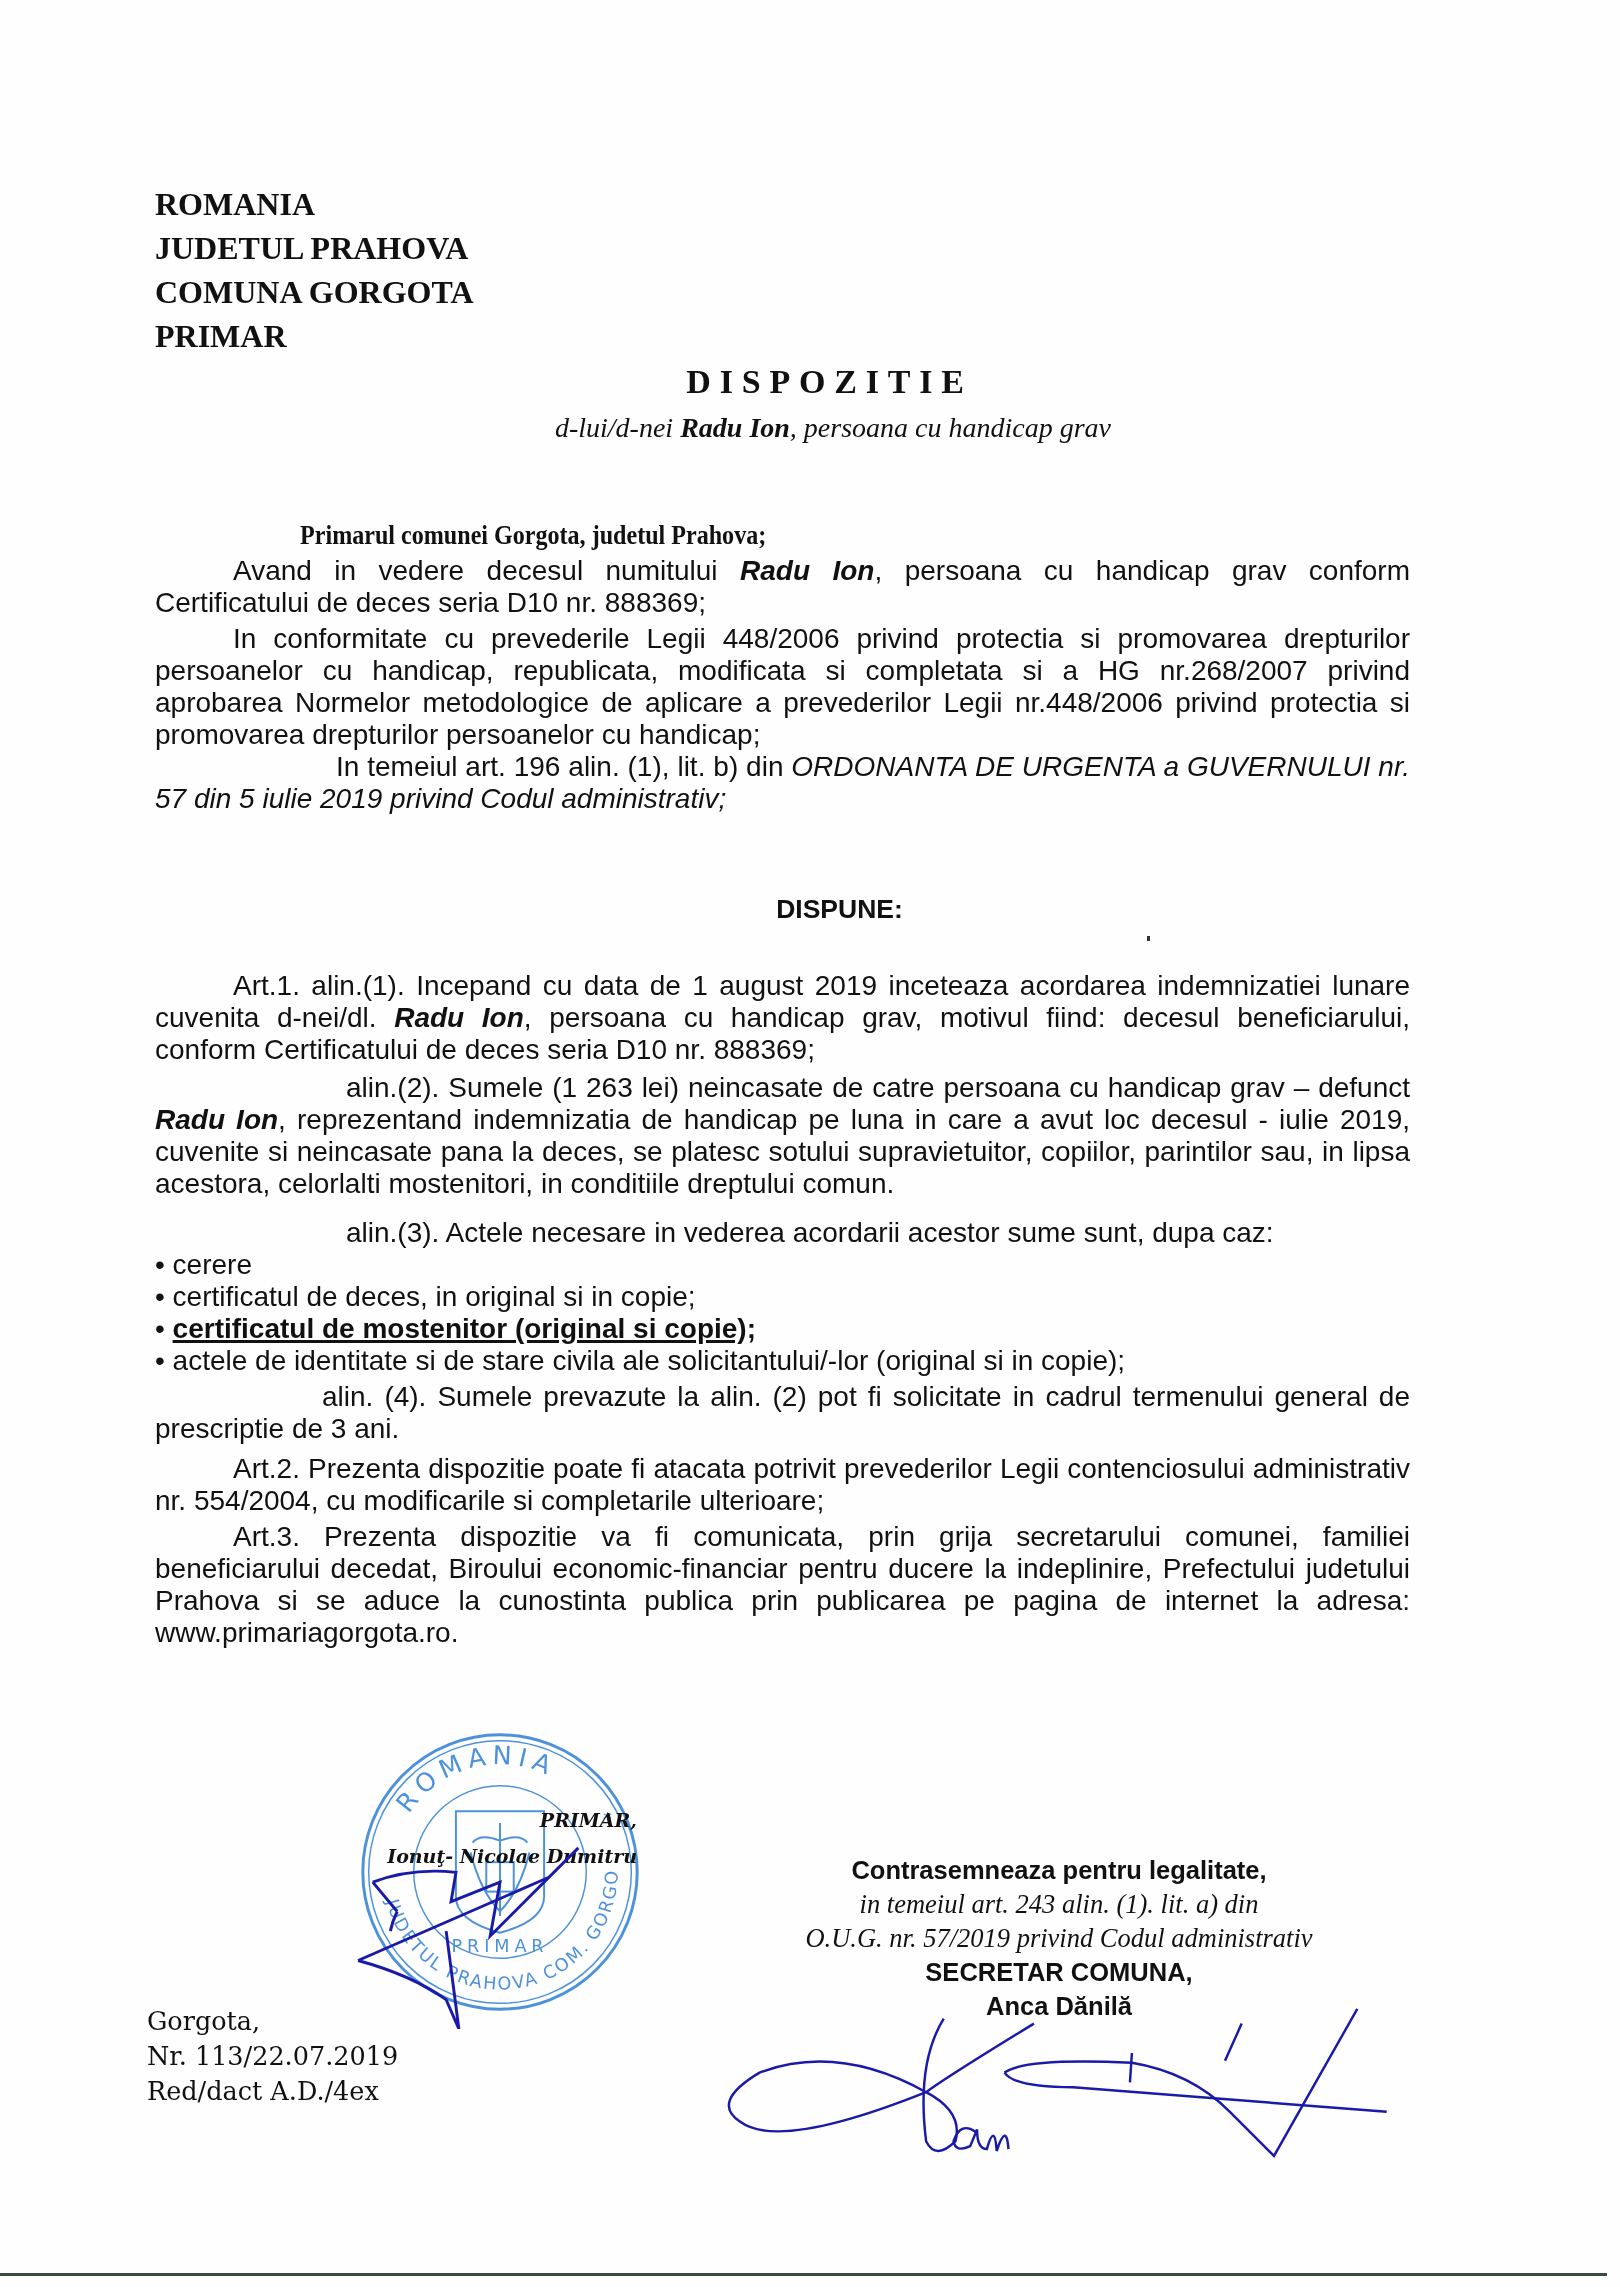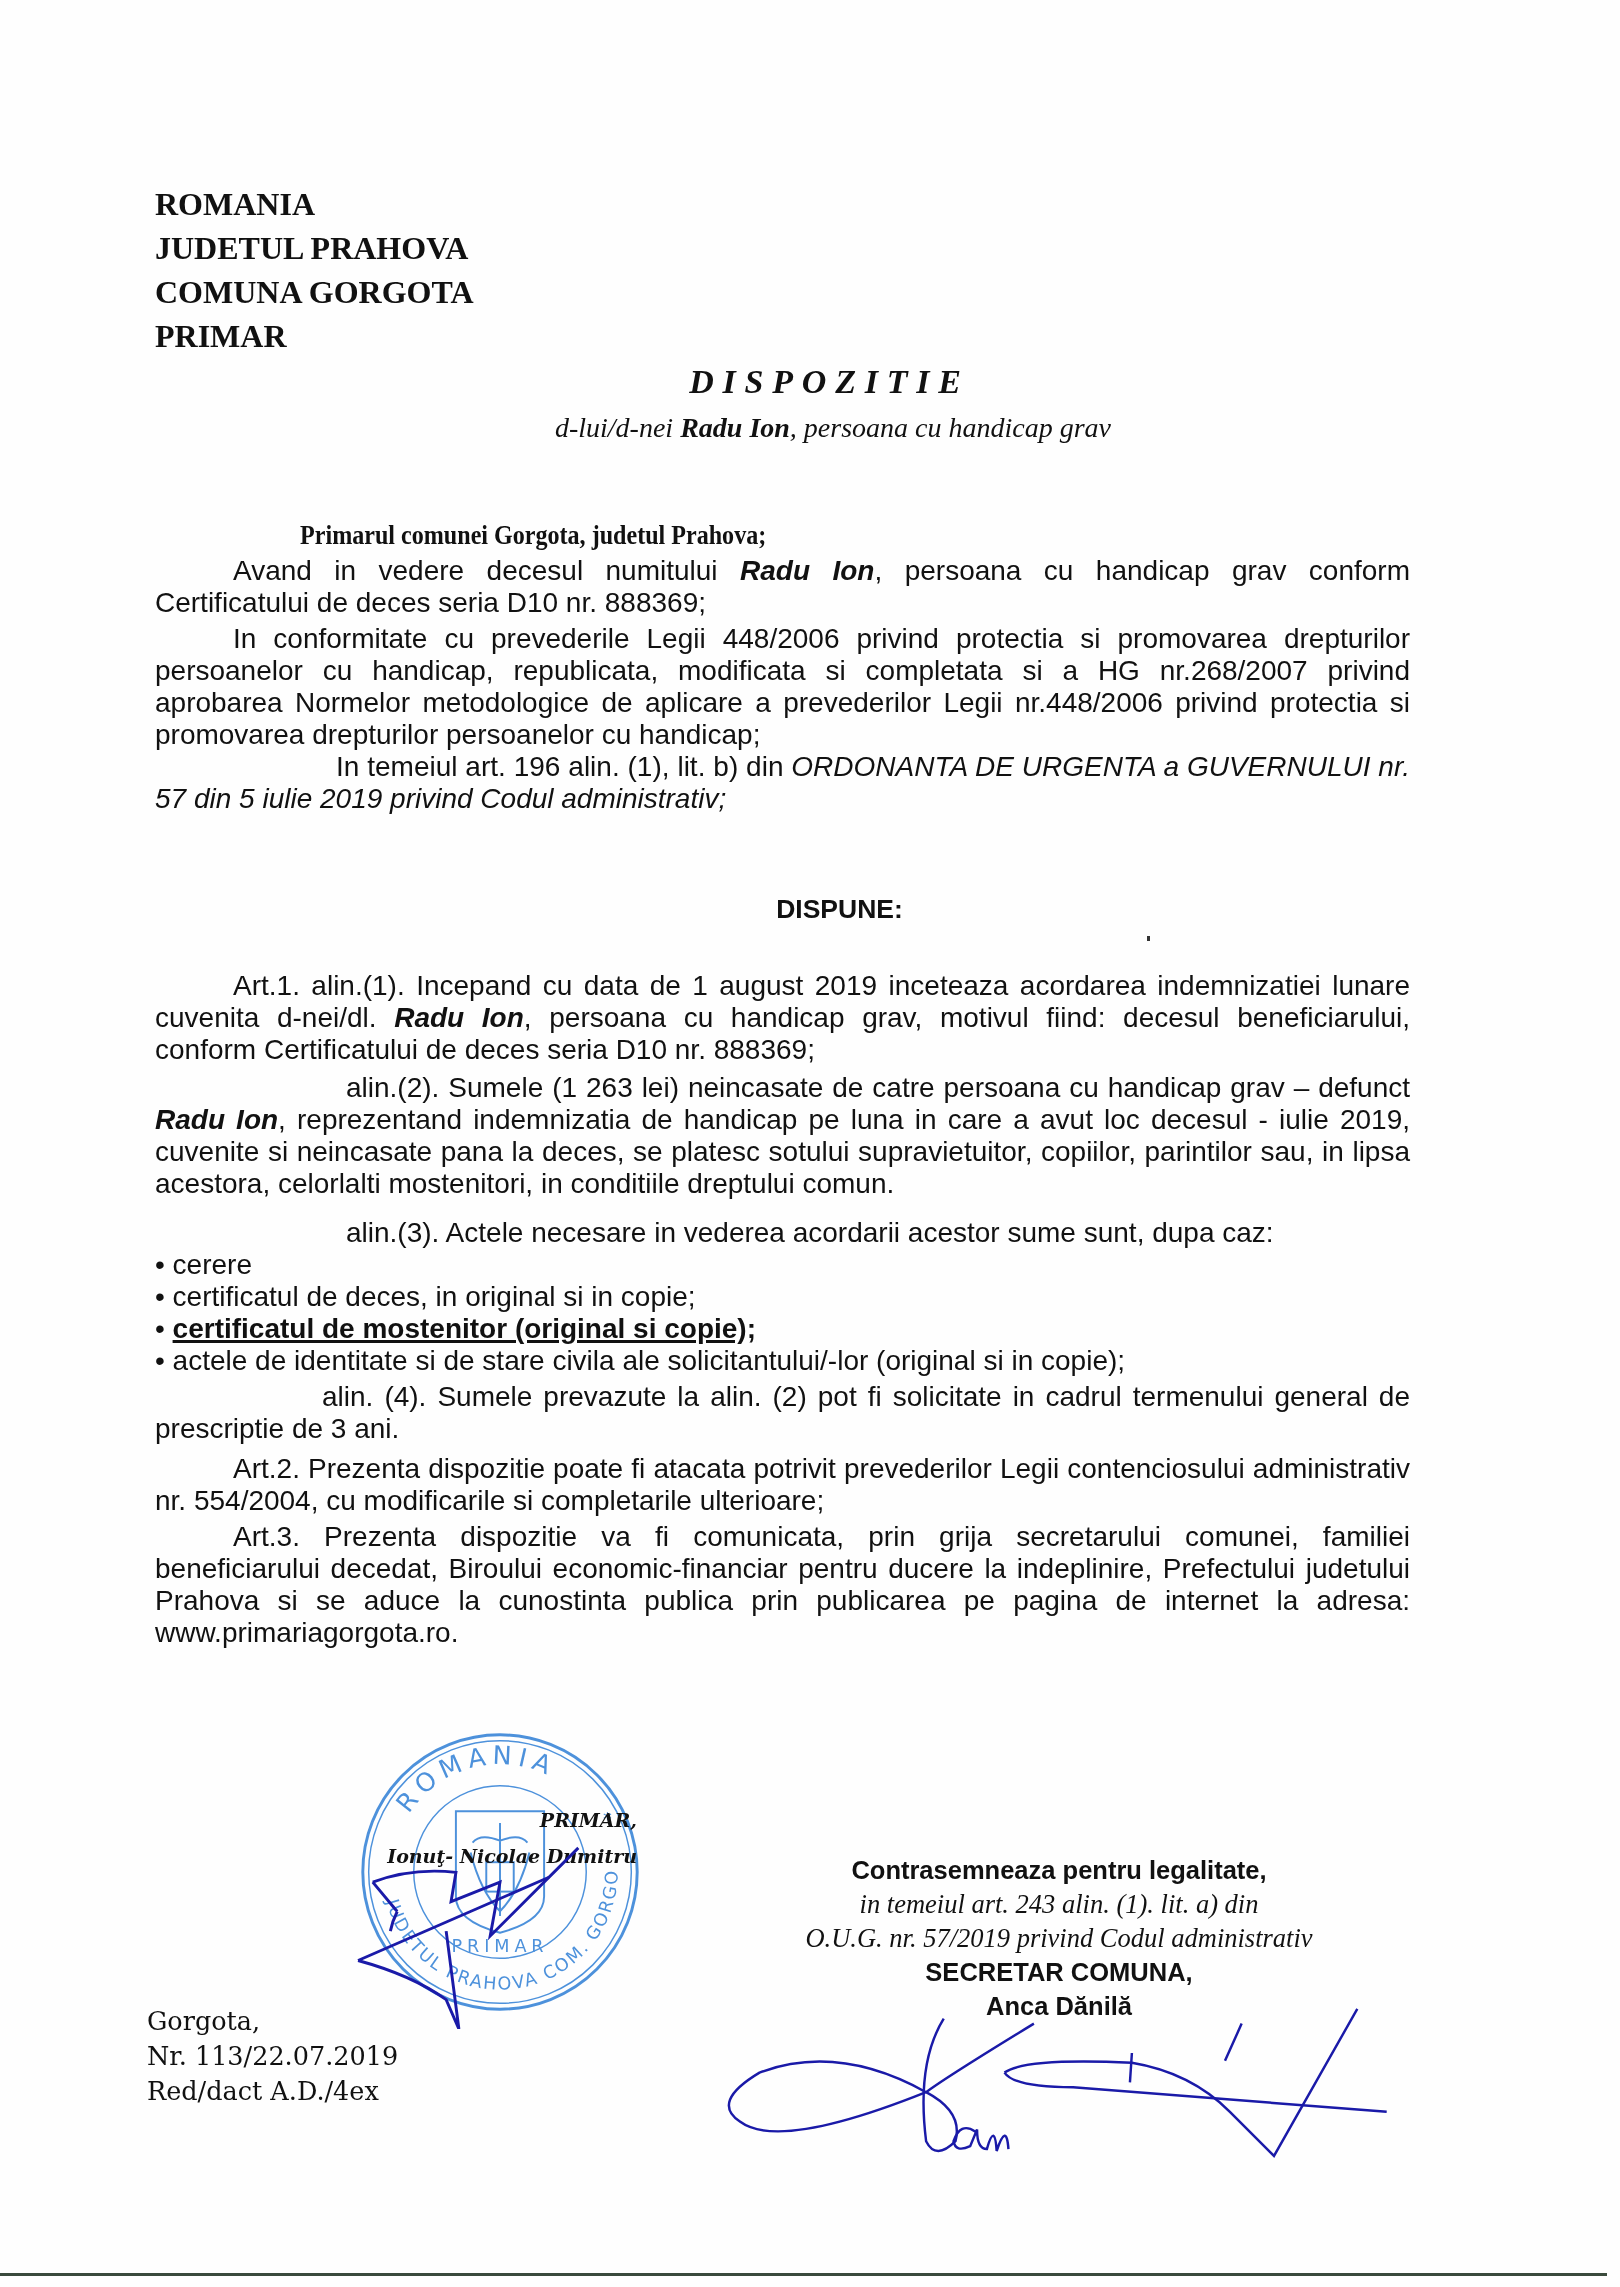--- a/index.html
+++ b/index.html
@@ -7,21 +7,21 @@
          font-family: "DejaVu Serif", "Liberation Serif", serif; color: #111; }
   .page { position: absolute; left: 0; top: 0; width: 1620px; height: 2288px; background: #fefefe; }
   .bottom-rule { position: absolute; left: 0; top: 2273px; width: 1607px; height: 2.9px; background: #3a4a3c; }
 
   .hdr { position: absolute; left: 155px; top: 182px; font-family: "Liberation Serif", serif;
          font-weight: bold; font-size: 32px; line-height: 44px; }
   .hdr div { white-space: nowrap; }
 
   .title { position: absolute; left: 0; width: 1620px; top: 363px; text-align: center;
            font-family: "Liberation Serif", serif; font-weight: bold; font-size: 34px;
-           letter-spacing: 8.8px; padding-left: 39px; box-sizing: border-box; font-style: italic; }
+           letter-spacing: 8.8px; padding-left: 39px; box-sizing: border-box; }
   .subtitle { position: absolute; left: 392px; width: 882px; top: 408px; text-align: center;
               font-family: "Liberation Serif", serif; font-style: italic; font-size: 28px; line-height: 39px; }
   .subtitle b { font-style: italic; }
 
   .body { position: absolute; left: 155px; width: 1255px; font-family: "Liberation Sans Narrow", "Liberation Sans", sans-serif;
           font-size: 28px; line-height: 32px; text-align: justify; }
   .body p { margin: 0; }
   .ind1 { text-indent: 78px; }
   .ind2 { text-indent: 181px; }
   .ind3 { text-indent: 78px; }

